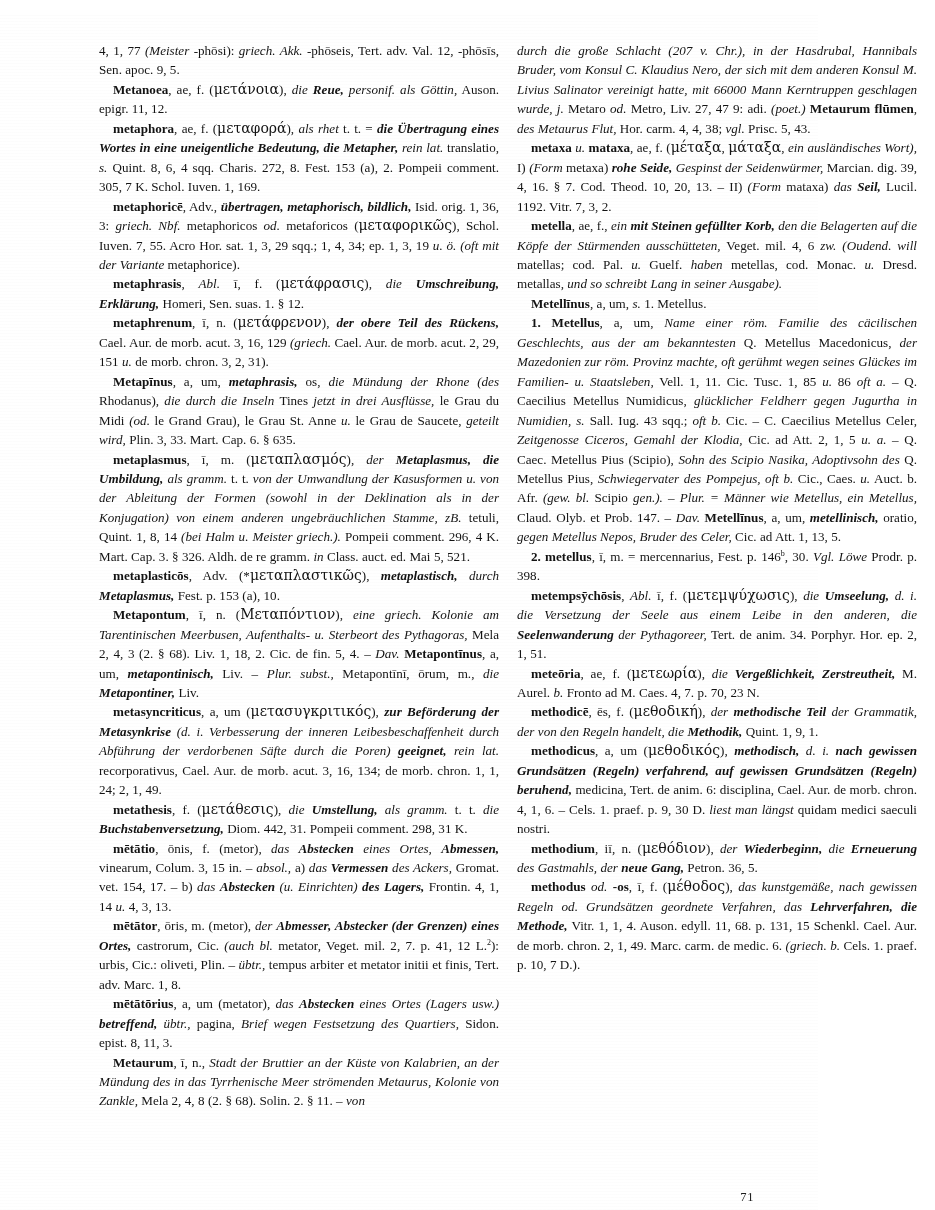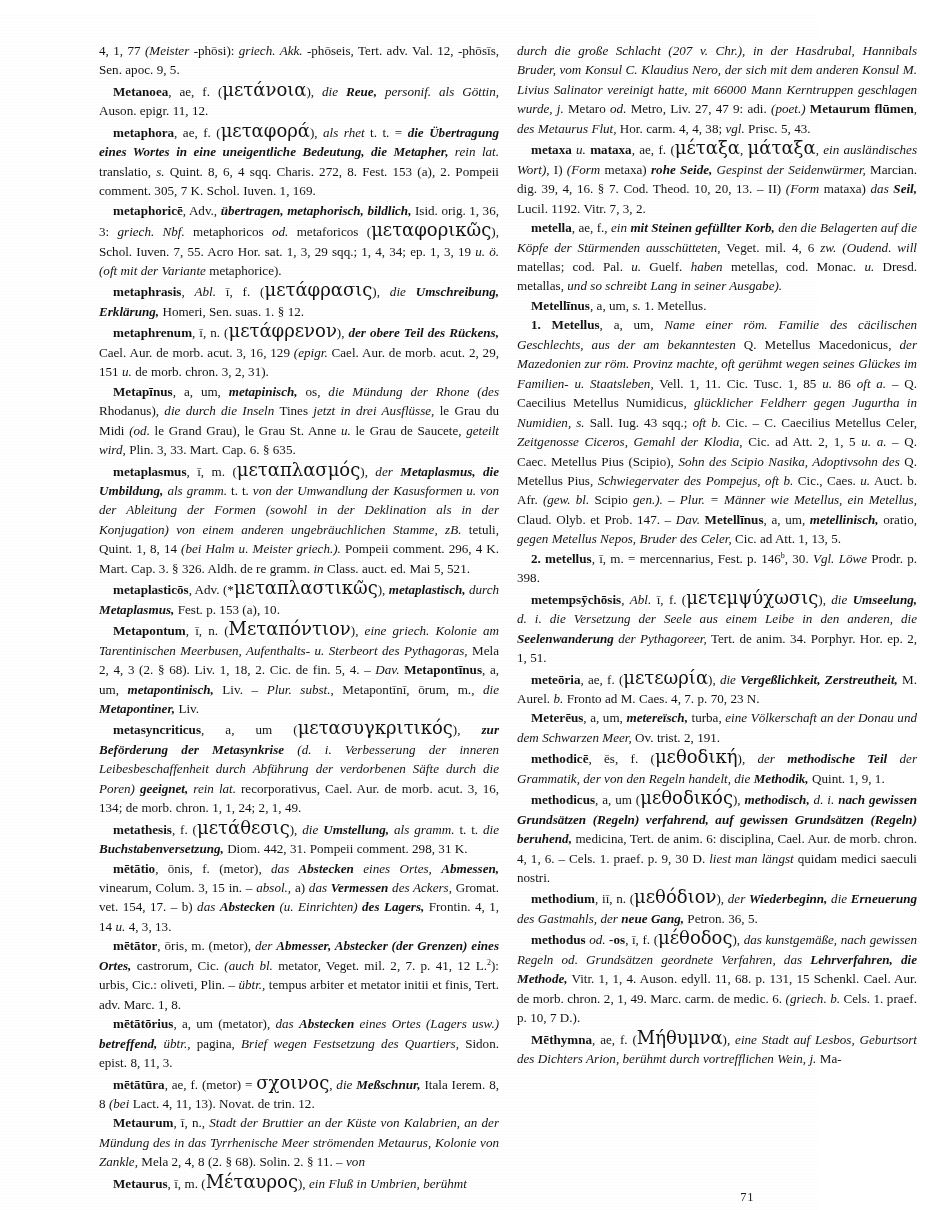--- a/index.html
+++ b/index.html
@@ -53,21 +53,21 @@
   }
   i, .it {
     font-style: italic;
   }
   b {
     font-weight: bold;
   }
   .gk {
     font-family: "DejaVu Serif", "Liberation Serif", serif;
     font-style: normal;
-    font-size: 18px;
+    font-size: 14px;
   }
   sup {
     font-size: 8px;
     vertical-align: super;
     line-height: 0;
   }
   .pageno {
     position: absolute;
     right: 64px;
     bottom: 20px;
@@ -91,49 +91,45 @@
 <div id="page">
 
   <div class="columns">
 
     <div class="col" id="col-left">
         <p class="entry cont">4, 1, 77 <i>(Meister</i> -phōsi): <i>griech. Akk.</i> -phōseis, Tert. adv. Val. 12, -phōsīs, Sen. apoc. 9, 5.</p>
         <p class="entry"><b>Metanoea</b>, ae, f. (<span class="gk">μετάνοια</span>), <i>die</i> <b><i>Reue,</i></b> <i>personif. als Göttin,</i> Auson. epigr. 11, 12.</p>
         <p class="entry"><b>metaphora</b>, ae, f. (<span class="gk">μεταφορά</span>), <i>als rhet</i> t. t. = <b><i>die Übertragung eines Wortes in eine uneigentliche Bedeutung, die Metapher,</i></b> <i>rein lat.</i> translatio, <i>s.</i> Quint. 8, 6, 4 sqq. Charis. 272, 8. Fest. 153 (a), 2. Pompeii comment. 305, 7 K. Schol. Iuven. 1, 169.</p>
         <p class="entry"><b>metaphoricē</b>, Adv., <b><i>übertragen, metaphorisch, bildlich,</i></b> Isid. orig. 1, 36, 3: <i>griech. Nbf.</i> metaphoricos <i>od.</i> metaforicos (<span class="gk">μεταφορικῶς</span>), Schol. Iuven. 7, 55. Acro Hor. sat. 1, 3, 29 sqq.; 1, 4, 34; ep. 1, 3, 19 <i>u. ö. (oft mit der Variante</i> metaphorice).</p>
         <p class="entry"><b>metaphrasis</b>, <i>Abl.</i> ī, f. (<span class="gk">μετάφρασις</span>), <i>die</i> <b><i>Umschreibung, Erklärung,</i></b> Homeri, Sen. suas. 1. § 12.</p>
-        <p class="entry"><b>metaphrenum</b>, ī, n. (<span class="gk">μετάφρενον</span>), <b><i>der obere Teil des Rückens,</i></b> Cael. Aur. de morb. acut. 3, 16, 129 <i>(epigr.</i> Cael. Aur. de morb. acut. 2, 29, 151 <i>u.</i> de morb. chron. 3, 2, 31).</p>
-        <p class="entry"><b>Metapīnus</b>, a, um, <b><i>metapinisch,</i></b> os, <i>die Mündung der Rhone (des</i> Rhodanus), <i>die durch die Inseln</i> Tines <i>jetzt in drei Ausflüsse,</i> le Grau du Midi <i>(od.</i> le Grand Grau), le Grau St. Anne <i>u.</i> le Grau de Saucete, <i>geteilt wird,</i> Plin. 3, 33. Mart. Cap. 6. § 635.</p>
+        <p class="entry"><b>metaphrenum</b>, ī, n. (<span class="gk">μετάφρενον</span>), <b><i>der obere Teil des Rückens,</i></b> Cael. Aur. de morb. acut. 3, 16, 129 <i>(griech.</i> Cael. Aur. de morb. acut. 2, 29, 151 <i>u.</i> de morb. chron. 3, 2, 31).</p>
+        <p class="entry"><b>Metapīnus</b>, a, um, <b><i>metaphrasis,</i></b> os, <i>die Mündung der Rhone (des</i> Rhodanus), <i>die durch die Inseln</i> Tines <i>jetzt in drei Ausflüsse,</i> le Grau du Midi <i>(od.</i> le Grand Grau), le Grau St. Anne <i>u.</i> le Grau de Saucete, <i>geteilt wird,</i> Plin. 3, 33. Mart. Cap. 6. § 635.</p>
         <p class="entry"><b>metaplasmus</b>, ī, m. (<span class="gk">μεταπλασμός</span>), <i>der</i> <b><i>Metaplasmus, die Umbildung,</i></b> <i>als gramm.</i> t. t. <i>von der Umwandlung der Kasusformen u. von der Ableitung der Formen (sowohl in der Deklination als in der Konjugation) von einem anderen ungebräuchlichen Stamme, zB.</i> tetuli, Quint. 1, 8, 14 <i>(bei Halm u. Meister griech.).</i> Pompeii comment. 296, 4 K. Mart. Cap. 3. § 326. Aldh. de re gramm. <i>in</i> Class. auct. ed. Mai 5, 521.</p>
         <p class="entry"><b>metaplasticōs</b>, Adv. (*<span class="gk">μεταπλαστικῶς</span>), <b><i>metaplastisch,</i></b> <i>durch</i> <b><i>Metaplasmus,</i></b> Fest. p. 153 (a), 10.</p>
         <p class="entry"><b>Metapontum</b>, ī, n. (<span class="gk">Μεταπόντιον</span>), <i>eine griech. Kolonie am Tarentinischen Meerbusen, Aufenthalts- u. Sterbeort des Pythagoras,</i> Mela 2, 4, 3 (2. § 68). Liv. 1, 18, 2. Cic. de fin. 5, 4. – <i>Dav.</i> <b>Metapontīnus</b>, a, um, <b><i>metapontinisch,</i></b> Liv. – <i>Plur. subst.,</i> Metapontīnī, ōrum, m., <i>die</i> <b><i>Metapontiner,</i></b> Liv.</p>
         <p class="entry"><b>metasyncriticus</b>, a, um (<span class="gk">μετασυγκριτικός</span>), <b><i>zur Beförderung der Metasynkrise</i></b> <i>(d. i. Verbesserung der inneren Leibesbeschaffenheit durch Abführung der verdorbenen Säfte durch die Poren)</i> <b><i>geeignet,</i></b> <i>rein lat.</i> recorporativus, Cael. Aur. de morb. acut. 3, 16, 134; de morb. chron. 1, 1, 24; 2, 1, 49.</p>
         <p class="entry"><b>metathesis</b>, f. (<span class="gk">μετάθεσις</span>), <i>die</i> <b><i>Umstellung,</i></b> <i>als gramm.</i> t. t. <i>die</i> <b><i>Buchstabenversetzung,</i></b> Diom. 442, 31. Pompeii comment. 298, 31 K.</p>
         <p class="entry"><b>mētātio</b>, ōnis, f. (metor), <i>das</i> <b><i>Abstecken</i></b> <i>eines Ortes,</i> <b><i>Abmessen,</i></b> vinearum, Colum. 3, 15 in. – <i>absol.,</i> a) <i>das</i> <b><i>Vermessen</i></b> <i>des Ackers,</i> Gromat. vet. 154, 17. – b) <i>das</i> <b><i>Abstecken</i></b> <i>(u. Einrichten)</i> <b><i>des Lagers,</i></b> Frontin. 4, 1, 14 <i>u.</i> 4, 3, 13.</p>
         <p class="entry"><b>mētātor</b>, ōris, m. (metor), <i>der</i> <b><i>Abmesser, Abstecker (der Grenzen) eines Ortes,</i></b> castrorum, Cic. <i>(auch bl.</i> metator, Veget. mil. 2, 7. p. 41, 12 L.<sup>2</sup>): urbis, Cic.: oliveti, Plin. – <i>übtr.,</i> tempus arbiter et metator initii et finis, Tert. adv. Marc. 1, 8.</p>
         <p class="entry"><b>mētātōrius</b>, a, um (metator), <i>das</i> <b><i>Abstecken</i></b> <i>eines Ortes (Lagers usw.)</i> <b><i>betreffend,</i></b> <i>übtr.,</i> pagina, <i>Brief wegen Festsetzung des Quartiers,</i> Sidon. epist. 8, 11, 3.</p>
-        <p class="entry"><b>mētātūra</b>, ae, f. (metor) = <span class="gk">σχοινος</span>, <i>die</i> <b><i>Meßschnur,</i></b> Itala Ierem. 8, 8 <i>(bei</i> Lact. 4, 11, 13). Novat. de trin. 12.</p>
         <p class="entry"><b>Metaurum</b>, ī, n., <i>Stadt der Bruttier an der Küste von Kalabrien, an der Mündung des in das Tyrrhenische Meer strömenden Metaurus, Kolonie von Zankle,</i> Mela 2, 4, 8 (2. § 68). Solin. 2. § 11. – <i>von</i></p>
-        <p class="entry"><b>Metaurus</b>, ī, m. (<span class="gk">Μέταυρος</span>), <i>ein Fluß in Umbrien, berühmt</i></p>
       </div>
     <div class="col" id="col-right">
         <p class="entry cont"><i>durch die große Schlacht (207 v. Chr.), in der Hasdrubal, Hannibals Bruder, vom Konsul C. Klaudius Nero, der sich mit dem anderen Konsul M. Livius Salinator vereinigt hatte, mit 66000 Mann Kerntruppen geschlagen wurde, j.</i> Metaro <i>od.</i> Metro, Liv. 27, 47 9: adi. <i>(poet.)</i> <b>Metaurum flūmen</b>, <i>des Metaurus Flut,</i> Hor. carm. 4, 4, 38; <i>vgl.</i> Prisc. 5, 43.</p>
         <p class="entry"><b>metaxa</b> <i>u.</i> <b>mataxa</b>, ae, f. (<span class="gk">μέταξα</span>, <span class="gk">μάταξα</span>, <i>ein ausländisches Wort),</i> I) <i>(Form</i> metaxa) <b><i>rohe Seide,</i></b> <i>Gespinst der Seidenwürmer,</i> Marcian. dig. 39, 4, 16. § 7. Cod. Theod. 10, 20, 13. – II) <i>(Form</i> mataxa) <i>das</i> <b><i>Seil,</i></b> Lucil. 1192. Vitr. 7, 3, 2.</p>
         <p class="entry"><b>metella</b>, ae, f., <i>ein</i> <b><i>mit Steinen gefüllter Korb,</i></b> <i>den die Belagerten auf die Köpfe der Stürmenden ausschütteten,</i> Veget. mil. 4, 6 <i>zw. (Oudend. will</i> matellas; cod. Pal. <i>u.</i> Guelf. <i>haben</i> metellas, cod. Monac. <i>u.</i> Dresd. metallas, <i>und so schreibt Lang in seiner Ausgabe).</i></p>
         <p class="entry"><b>Metellīnus</b>, a, um, <i>s.</i> 1. Metellus.</p>
         <p class="entry"><b>1. Metellus</b>, a, um, <i>Name einer röm. Familie des cäcilischen Geschlechts, aus der am bekanntesten</i> Q. Metellus Macedonicus, <i>der Mazedonien zur röm. Provinz machte, oft gerühmt wegen seines Glückes im Familien- u. Staatsleben,</i> Vell. 1, 11. Cic. Tusc. 1, 85 <i>u.</i> 86 <i>oft a.</i> – Q. Caecilius Metellus Numidicus, <i>glücklicher Feldherr gegen Jugurtha in Numidien, s.</i> Sall. Iug. 43 sqq.; <i>oft b.</i> Cic. – C. Caecilius Metellus Celer, <i>Zeitgenosse Ciceros, Gemahl der Klodia,</i> Cic. ad Att. 2, 1, 5 <i>u. a.</i> – Q. Caec. Metellus Pius (Scipio), <i>Sohn des Scipio Nasika, Adoptivsohn des</i> Q. Metellus Pius, <i>Schwiegervater des Pompejus, oft b.</i> Cic., Caes. <i>u.</i> Auct. b. Afr. <i>(gew. bl.</i> Scipio <i>gen.).</i> – <i>Plur. = Männer wie Metellus, ein Metellus,</i> Claud. Olyb. et Prob. 147. – <i>Dav.</i> <b>Metellīnus</b>, a, um, <b><i>metellinisch,</i></b> oratio, <i>gegen Metellus Nepos, Bruder des Celer,</i> Cic. ad Att. 1, 13, 5.</p>
         <p class="entry"><b>2. metellus</b>, ī, m. = mercennarius, Fest. p. 146<sup>b</sup>, 30. <i>Vgl. Löwe</i> Prodr. p. 398.</p>
         <p class="entry"><b>metempsȳchōsis</b>, <i>Abl.</i> ī, f. (<span class="gk">μετεμψύχωσις</span>), <i>die</i> <b><i>Umseelung,</i></b> <i>d. i. die Versetzung der Seele aus einem Leibe in den anderen, die</i> <b><i>Seelenwanderung</i></b> <i>der Pythagoreer,</i> Tert. de anim. 34. Porphyr. Hor. ep. 2, 1, 51.</p>
         <p class="entry"><b>meteōria</b>, ae, f. (<span class="gk">μετεωρία</span>), <i>die</i> <b><i>Vergeßlichkeit, Zerstreutheit,</i></b> M. Aurel. <i>b.</i> Fronto ad M. Caes. 4, 7. p. 70, 23 N.</p>
-        <p class="entry"><b>Meterēus</b>, a, um, <b><i>metereïsch,</i></b> turba, <i>eine Völkerschaft an der Donau und dem Schwarzen Meer,</i> Ov. trist. 2, 191.</p>
         <p class="entry"><b>methodicē</b>, ēs, f. (<span class="gk">μεθοδική</span>), <i>der</i> <b><i>methodische Teil</i></b> <i>der Grammatik, der von den Regeln handelt, die</i> <b><i>Methodik,</i></b> Quint. 1, 9, 1.</p>
         <p class="entry"><b>methodicus</b>, a, um (<span class="gk">μεθοδικός</span>), <b><i>methodisch,</i></b> <i>d. i.</i> <b><i>nach gewissen Grundsätzen (Regeln) verfahrend, auf gewissen Grundsätzen (Regeln) beruhend,</i></b> medicina, Tert. de anim. 6: disciplina, Cael. Aur. de morb. chron. 4, 1, 6. – Cels. 1. praef. p. 9, 30 D. <i>liest man längst</i> quidam medici saeculi nostri.</p>
         <p class="entry"><b>methodium</b>, iī, n. (<span class="gk">μεθόδιον</span>), <i>der</i> <b><i>Wiederbeginn,</i></b> <i>die</i> <b><i>Erneuerung</i></b> <i>des Gastmahls, der</i> <b><i>neue Gang,</i></b> Petron. 36, 5.</p>
         <p class="entry"><b>methodus</b> <i>od.</i> <b>-os</b>, ī, f. (<span class="gk">μέθοδος</span>), <i>das kunstgemäße, nach gewissen Regeln od. Grundsätzen geordnete Verfahren, das</i> <b><i>Lehrverfahren, die Methode,</i></b> Vitr. 1, 1, 4. Auson. edyll. 11, 68. p. 131, 15 Schenkl. Cael. Aur. de morb. chron. 2, 1, 49. Marc. carm. de medic. 6. <i>(griech. b.</i> Cels. 1. praef. p. 10, 7 D.).</p>
-        <p class="entry"><b>Mēthymna</b>, ae, f. (<span class="gk">Μήθυμνα</span>), <i>eine Stadt auf Lesbos, Geburtsort des Dichters Arion, berühmt durch vortrefflichen Wein, j.</i> Ma-</p>
       </div>
 
   </div>
 
   <div class="pageno">71</div>
 
   <div class="scanlayer"></div>
 
 </div>
 

